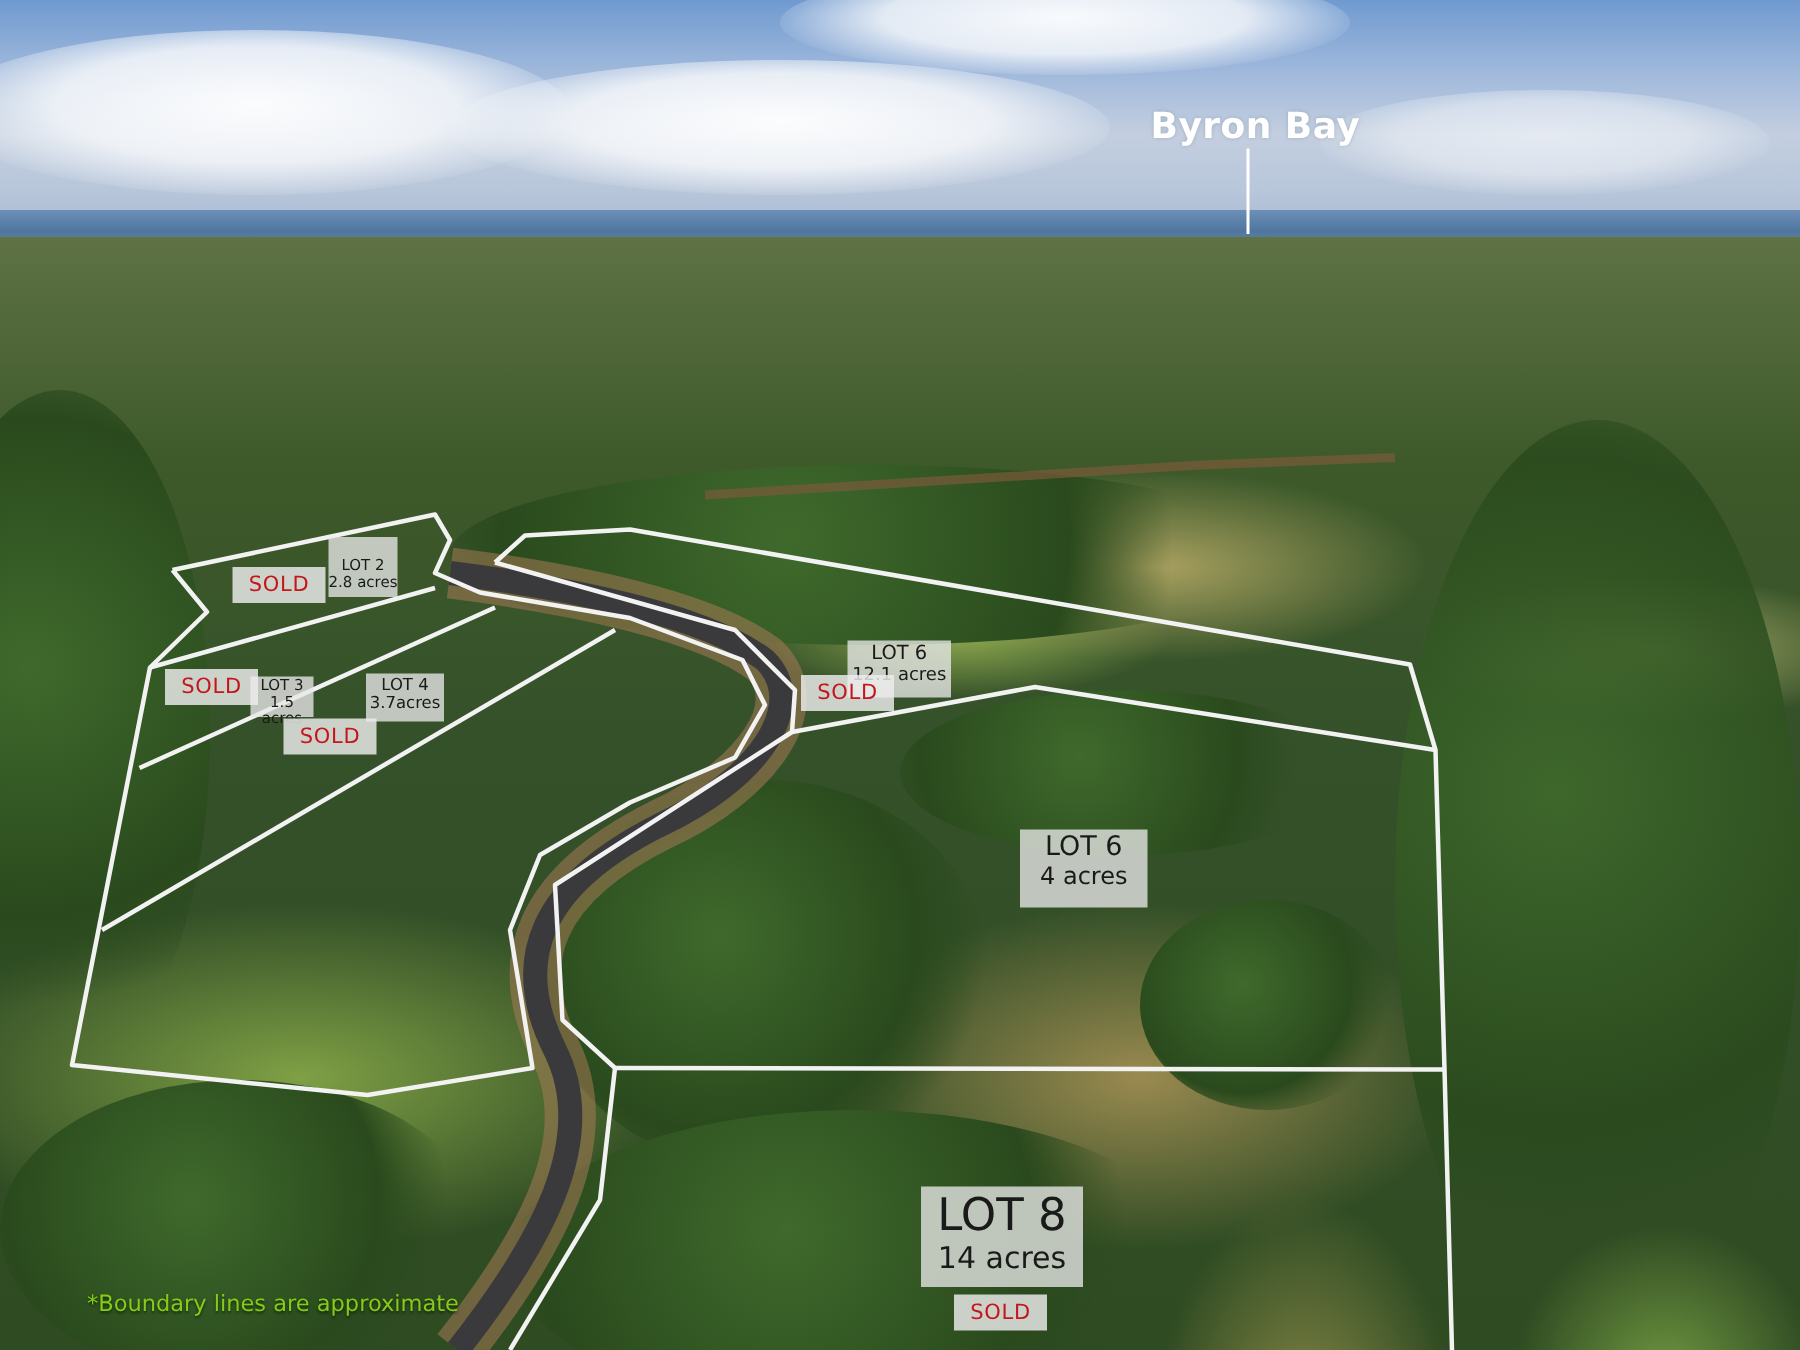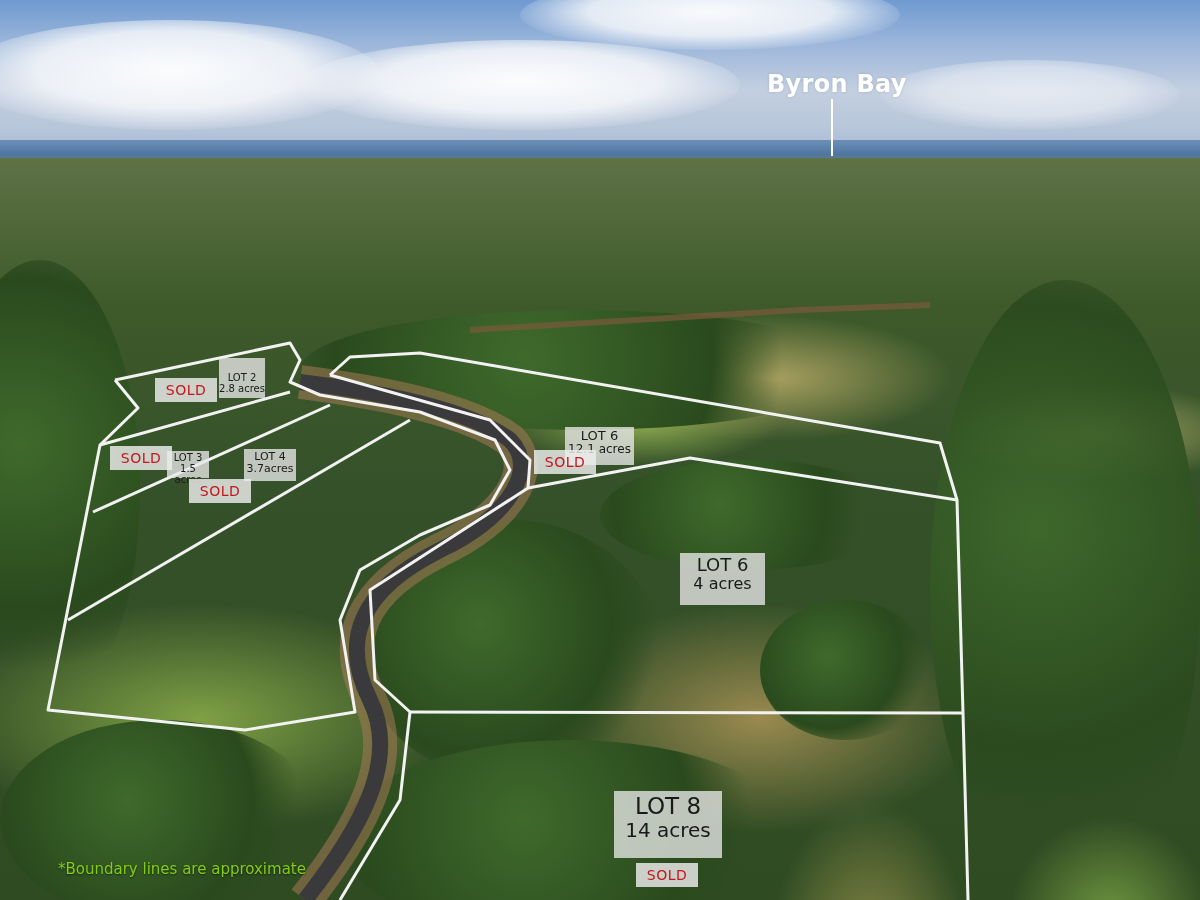--- a/index.html
+++ b/index.html
@@ -100,19 +100,19 @@
     <span class="t">12.1 acres</span>
   </div>
   <div class="sold" style="left:534px;top:450px;width:62px;height:24px;line-height:24px;font-size:14px;">SOLD</div>
 
   <div class="label" style="left:680px;top:553px;width:85px;height:50px;font-size:16px;padding-top:2px;">
     <span class="t" style="font-size:18px;">LOT 6</span>
     <span class="t">4 acres</span>
   </div>
 
   <div class="label" style="left:614px;top:791px;width:108px;height:64px;font-size:20px;padding-top:3px;">
-    <span class="t" style="font-size:23px;">LOT 8</span>
+    <span class="t" style="font-size:30px;">LOT 8</span>
     <span class="t">14 acres</span>
   </div>
   <div class="sold" style="left:636px;top:863px;width:62px;height:24px;line-height:24px;font-size:14px;">SOLD</div>
 
   <div class="disclaimer">*Boundary lines are approximate</div>
 </div>
 
 </body></html>

